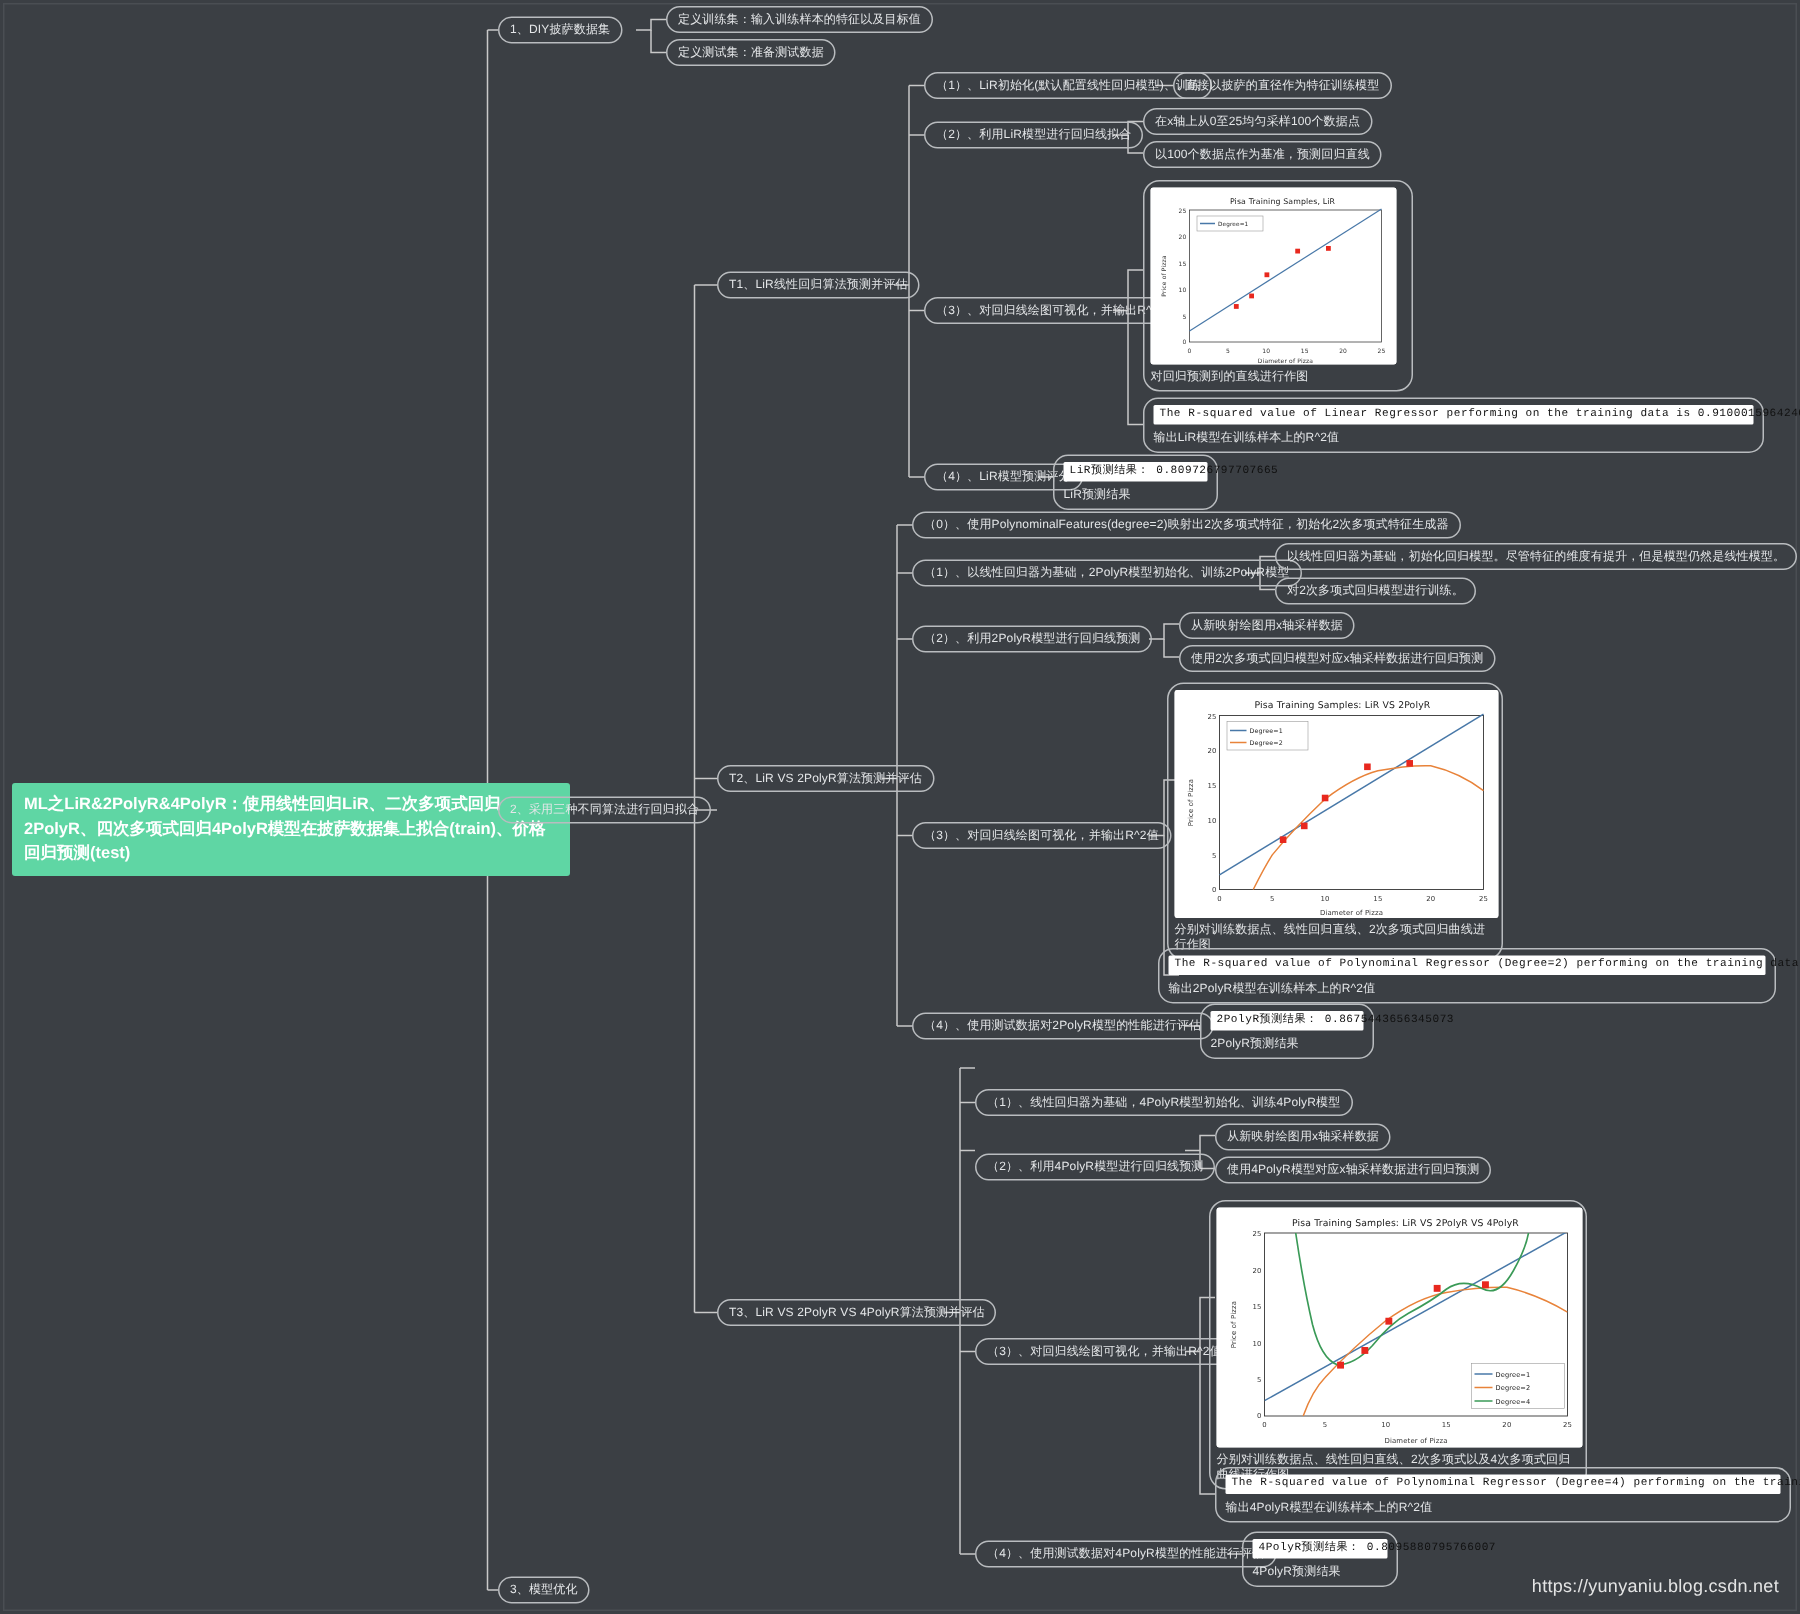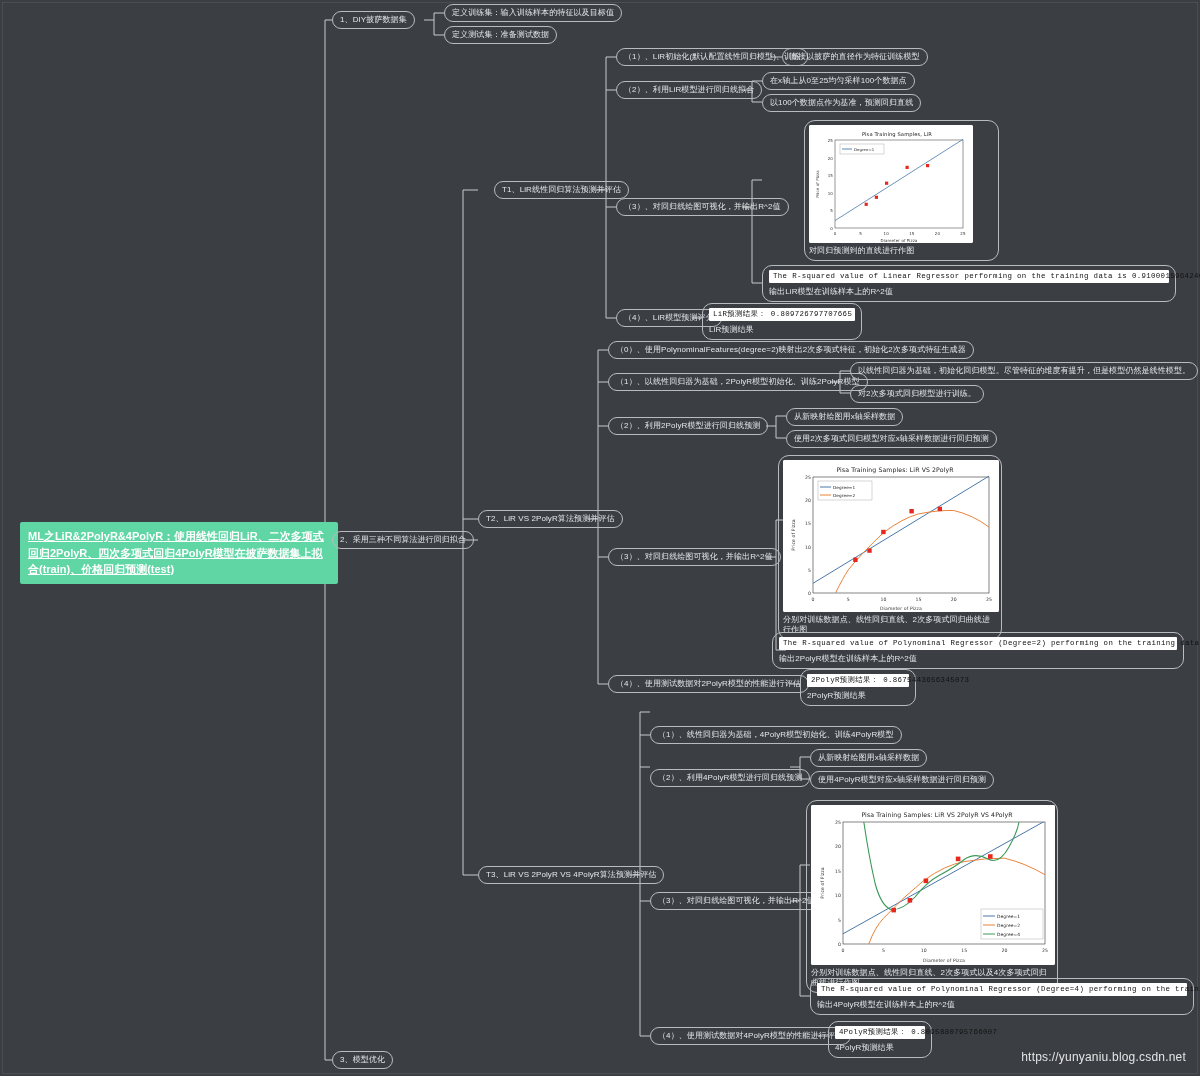--- a/index.html
+++ b/index.html
@@ -158,41 +158,41 @@
 
     <path d="M790,767 L800,767 L800,757 L810,757"></path>
     <path d="M800,767 L800,779 L810,779"></path>
 
     <path d="M790,901 L800,901 L800,865 L810,865"></path>
     <path d="M800,901 L800,996 L810,996"></path>
 
     <path d="M818,1036 L828,1036"></path>
   </svg>
 
-  <div class="node root" style="left:20px;top:522px;width:318px;text-decoration:underline;">ML之LiR&amp;2PolyR&amp;4PolyR：使用线性回归LiR、二次多项式回归2PolyR、四次多项式回归4PolyR模型在披萨数据集上拟合(train)、价格回归预测(test)</div>
+  <div class="node root" style="left:8px;top:522px;width:372px;">ML之LiR&amp;2PolyR&amp;4PolyR：使用线性回归LiR、二次多项式回归2PolyR、四次多项式回归4PolyR模型在披萨数据集上拟合(train)、价格回归预测(test)</div>
 
   <div class="node" style="left:332px;top:11px;">1、DIY披萨数据集</div>
   <div class="node" style="left:444px;top:4px;">定义训练集：输入训练样本的特征以及目标值</div>
   <div class="node" style="left:444px;top:26px;">定义测试集：准备测试数据</div>
 
   <div class="node" style="left:332px;top:531px;">2、采用三种不同算法进行回归拟合</div>
   <div class="node" style="left:332px;top:1051px;">3、模型优化</div>
 
-  <div class="node" style="left:478px;top:181px;margin-left:16px;">T1、LiR线性回归算法预测并评估</div>
+  <div class="node" style="left:478px;top:181px;">T1、LiR线性回归算法预测并评估</div>
 
   <div class="node" style="left:616px;top:48px;">（1）、LiR初始化(默认配置线性回归模型)、训练</div>
   <div class="node" style="left:782px;top:48px;">直接以披萨的直径作为特征训练模型</div>
 
   <div class="node" style="left:616px;top:81px;">（2）、利用LiR模型进行回归线拟合</div>
   <div class="node" style="left:762px;top:72px;">在x轴上从0至25均匀采样100个数据点</div>
   <div class="node" style="left:762px;top:94px;">以100个数据点作为基准，预测回归直线</div>
 
   <div class="node" style="left:616px;top:198px;">（3）、对回归线绘图可视化，并输出R^2值</div>
 
-  <div class="node figure" style="left:804px;top:120px;width:195px;">
+  <div class="node figure" style="left:762px;top:120px;width:180px;">
     <svg class="plotbox" width="164" height="118" viewBox="0 0 164 118">
       <rect x="0" y="0" width="164" height="118" fill="#ffffff"></rect>
       <text x="88" y="11" font-size="5.2" text-anchor="middle" fill="#222" font-family="DejaVu Sans, sans-serif">Pisa Training Samples, LiR</text>
 
       <g stroke="#333" stroke-width="0.5" fill="none">
         <rect x="26" y="15" width="128" height="88"></rect>
       </g>
 
       <g font-size="4" fill="#333" font-family="DejaVu Sans, sans-serif" text-anchor="end">
         <text x="24" y="17">25</text>
@@ -232,21 +232,21 @@
     </svg>
     <span class="figcap">对回归预测到的直线进行作图</span>
   </div>
 
   <div class="node code" style="left:762px;top:265px;width:414px;">
     <span class="mono">The R-squared value of Linear Regressor performing on the training data is 0.9100015964240102</span>
     <span class="cap">输出LiR模型在训练样本上的R^2值</span>
   </div>
 
   <div class="node" style="left:616px;top:309px;">（4）、LiR模型预测评分</div>
-  <div class="node code" style="left:702px;top:303px;width:160px;">
+  <div class="node code" style="left:702px;top:303px;width:110px;">
     <span class="mono">LiR预测结果： 0.809726797707665</span>
     <span class="cap">LiR预测结果</span>
   </div>
 
   <div class="node" style="left:478px;top:510px;">T2、LiR VS 2PolyR算法预测并评估</div>
 
   <div class="node" style="left:608px;top:341px;">（0）、使用PolynominalFeatures(degree=2)映射出2次多项式特征，初始化2次多项式特征生成器</div>
 
   <div class="node" style="left:608px;top:373px;">（1）、以线性回归器为基础，2PolyR模型初始化、训练2PolyR模型</div>
   <div class="node" style="left:850px;top:362px;">以线性回归器为基础，初始化回归模型。尽管特征的维度有提升，但是模型仍然是线性模型。</div>

